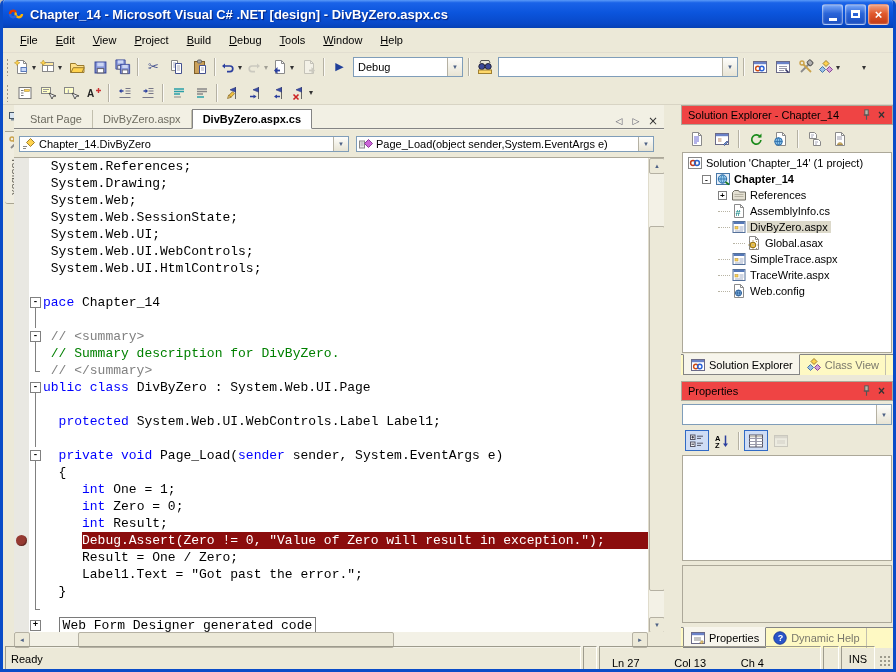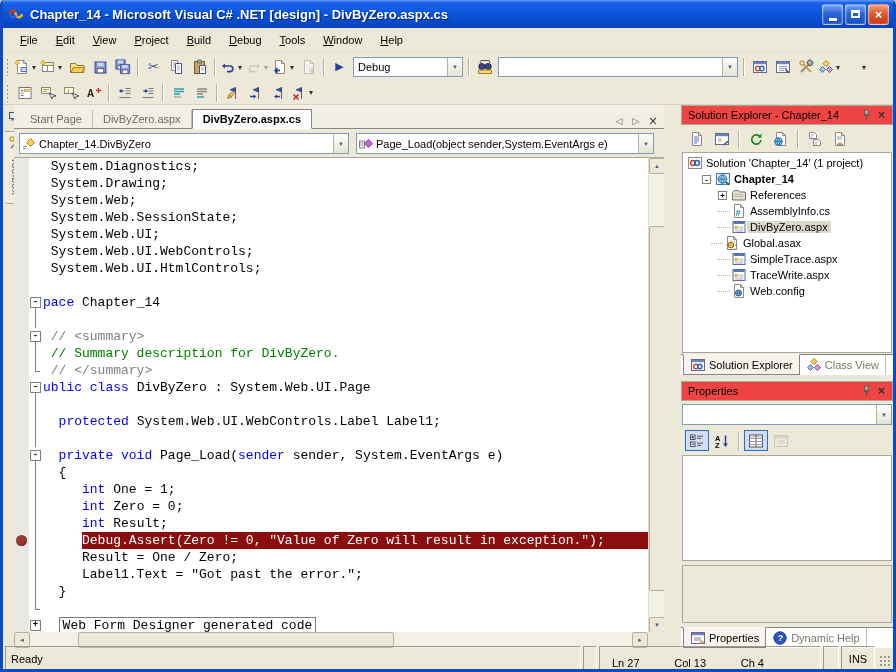--- a/index.html
+++ b/index.html
@@ -53,21 +53,21 @@
   .doc-tabs{position:absolute;left:0;top:2px;width:650px;height:22px;display:flex;align-items:flex-end;
     border-bottom:1px solid #848484;padding-left:6px;}
   .doc-tab{padding:3px 10px;color:#6d6b60;border-right:1px solid #c2bfae;white-space:nowrap;}
   .doc-tab.active{background:#fff;color:#000;font-weight:bold;border:1px solid #848484;border-bottom:1px solid #fff;
     margin-bottom:-1px;}
   .tab-nav{margin-left:auto;display:flex;align-items:center;padding-right:4px;gap:3px;}
   .tn-btn{width:14px;height:15px;display:inline-flex;align-items:center;justify-content:center;color:#555;}
   .tn-btn .gly{font-size:9px;}
   .combo-row{position:absolute;left:0;top:25px;width:650px;height:27px;background:#ece9d8;display:flex;
     align-items:center;gap:7px;padding:0 7px 0 5px;}
-  .ecombo{height:21px;background:#fff;border:1px solid #7f9db9;display:flex;align-items:center;}
+  .ecombo{height:16px;background:#fff;border:1px solid #7f9db9;display:flex;align-items:center;}
   .ecombo.lft{width:330px;}
   .ecombo.rgt{width:298px;}
   .ec-icon{width:18px;display:inline-flex;justify-content:center;}
   .ec-text{flex:1;white-space:nowrap;overflow:hidden;padding-left:1px;}
   .code-area{position:absolute;left:0;top:52px;width:650px;height:475px;background:#fff;border-top:1px solid #aca899;overflow:hidden;}
   .code-lines{position:absolute;left:0;top:0;right:16px;bottom:0;overflow:hidden;}
   .code-line{display:flex;height:17px;}
   .bpm{width:15px;flex:none;background:#e9e8e2;position:relative;}
   .bp-dot{position:absolute;left:2px;top:3px;width:11px;height:11px;border-radius:50%;background:#963a32;
     box-shadow:inset -1px -1px 1px rgba(0,0,0,.35);}
@@ -114,21 +114,21 @@
   .tree-box{position:absolute;left:1px;top:47px;width:210px;height:201px;background:#fff;
     border:1px solid #aca899;overflow:hidden;padding-top:2px;}
   .tree-row{height:16px;display:flex;align-items:center;white-space:nowrap;}
   .texp{width:9px;height:9px;flex:none;border:1px solid #808080;background:#fff;font:bold 8px/7px "Liberation Mono",monospace;
     text-align:center;margin-right:3px;color:#000;}
   .texp-sp{width:12px;flex:none;border-top:1px dotted #b8b4a4;}
   .tree-ic{width:17px;flex:none;display:inline-flex;justify-content:center;}
   .tree-lb{padding:0 3px;}
   .tree-lb.bold{font-weight:bold;}
   .tree-row.selected .tree-lb{background:#dcd9ca;}
-  .b-tabs{display:flex;align-items:stretch;height:21px;border-top:1px solid #848484;background:#ffffff;padding-left:2px;}
+  .b-tabs{display:flex;align-items:stretch;height:21px;border-top:1px solid #848484;background:#fef9c3;padding-left:2px;}
   .b-tab{display:flex;align-items:center;gap:3px;padding:0 6px;color:#7a786c;border-right:1px solid #c2bfae;}
   .b-tab.active{background:#f7f5ec;border:1px solid #848484;border-top:1px solid #f7f5ec;margin-top:-1px;color:#000;}
   .bt-ic{width:16px;height:16px;display:inline-flex;}
   .se-panel .b-tabs{position:absolute;left:0;top:249px;width:212px;}
   .props-panel{position:absolute;left:0;top:276px;width:212px;height:267px;}
   .p-combo{position:absolute;left:1px;top:23px;width:210px;height:21px;background:#fff;border:1px solid #7f9db9;
     display:flex;align-items:center;}
   .p-combo .ec-text{flex:1;}
   .props-panel .p-toolbar{position:absolute;left:0;top:47px;width:212px;height:25px;}
   .props-grid{position:absolute;left:1px;top:74px;width:210px;height:106px;background:#fff;border:1px solid #aca899;}
@@ -556,21 +556,21 @@
           </span>
         <span class="ec-text">Page_Load(object sender,System.EventArgs e)</span>
         <span class="dd-btn">▼</span>
       </div>
     </div>
     <div class="code-area">
       <div class="code-lines" id="codeLines">
           <div class="code-line">
             <span class="bpm"></span>
             <span class="fold f-none"></span>
-            <span class="code-text"><span class="c-p"> System.Diagnostics;</span></span>
+            <span class="code-text"><span class="c-p"> System.References;</span></span>
           </div>
           <div class="code-line">
             <span class="bpm"></span>
             <span class="fold f-none"></span>
             <span class="code-text"><span class="c-p"> System.Drawing;</span></span>
           </div>
           <div class="code-line">
             <span class="bpm"></span>
             <span class="fold f-none"></span>
             <span class="code-text"><span class="c-p"> System.Web;</span></span>
@@ -848,21 +848,21 @@
             <span class="tree-ic">
               <svg width="16" height="16" viewBox="0 0 16 16" xmlns="http://www.w3.org/2000/svg">
                 <rect x="2" y="2.5" width="12" height="11" fill="#fff" stroke="#55719a"></rect>
                 <rect x="2.5" y="3" width="11" height="2" fill="#5578b8"></rect>
                 <rect x="4" y="7.5" width="3" height="2.5" fill="#ffd24d" stroke="#b89a4a" stroke-width=".6"></rect>
                 <path d="M8.5 8h4M8.5 10h4M4 12h8" stroke="#8898b8" stroke-width=".8"></path>
               </svg>
             </span>
             <span class="tree-lb">DivByZero.aspx</span>
           </div>
-          <div class="tree-row" style="padding-left: 28px;">
+          <div class="tree-row" style="padding-left: 50px;">
             <span class="texp-sp"></span>
             <span class="tree-ic">
               <svg width="16" height="16" viewBox="0 0 16 16" xmlns="http://www.w3.org/2000/svg">
                 <path d="M3.5 1.5h6l3 3v10h-9z" fill="#fff" stroke="#8a8a8a"></path>
                 <path d="M9.5 1.5v3h3" fill="none" stroke="#8a8a8a"></path>
                 <circle cx="7" cy="10" r="2.8" fill="#ffd24d" stroke="#8a6a10"></circle>
                 <circle cx="7" cy="10" r="1" fill="#fff" stroke="#8a6a10" stroke-width=".5"></circle>
                 <path d="M7 6.4v-1M7 14.6v-1M3.4 10h-1M11.6 10h1M4.4 7.4l-.7-.7M10.3 13.3l.7.7M4.4 12.6l-.7.7M10.3 6.7l.7-.7" stroke="#8a6a10"></path>
               </svg>
             </span>

